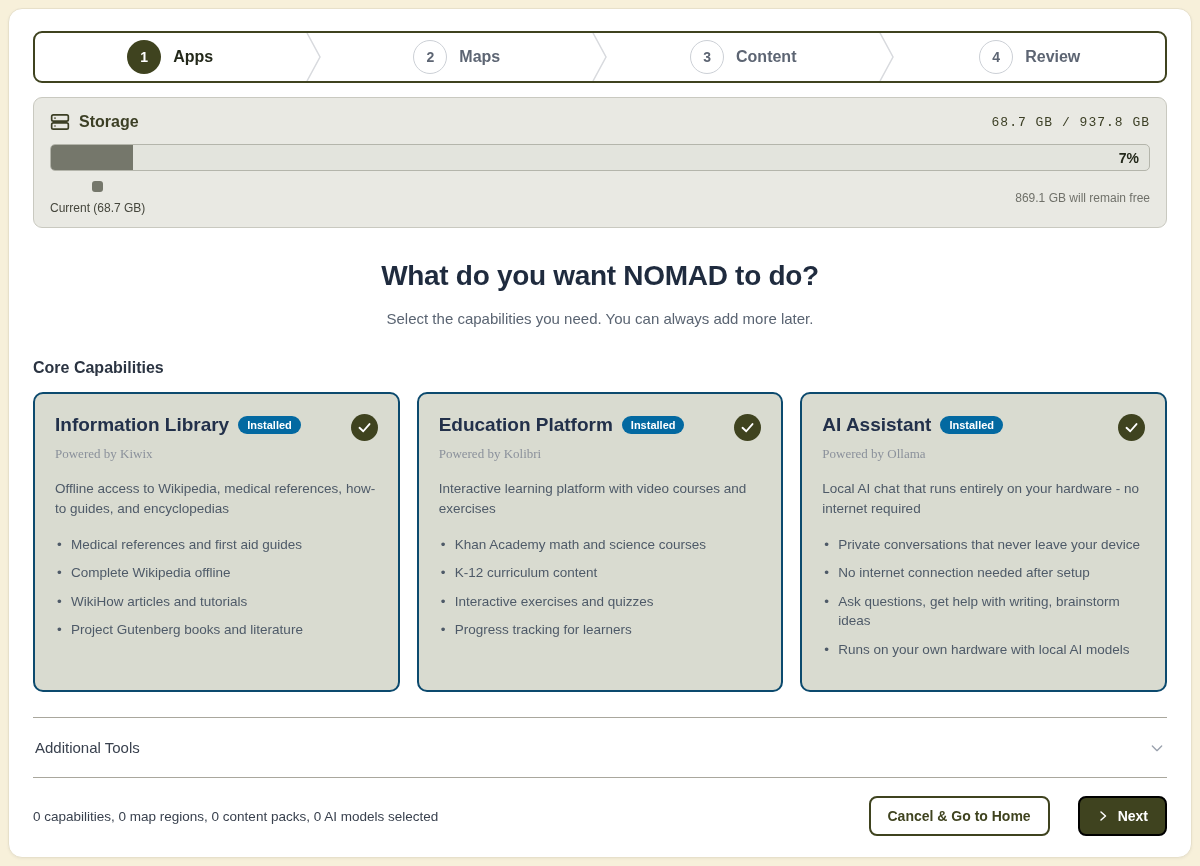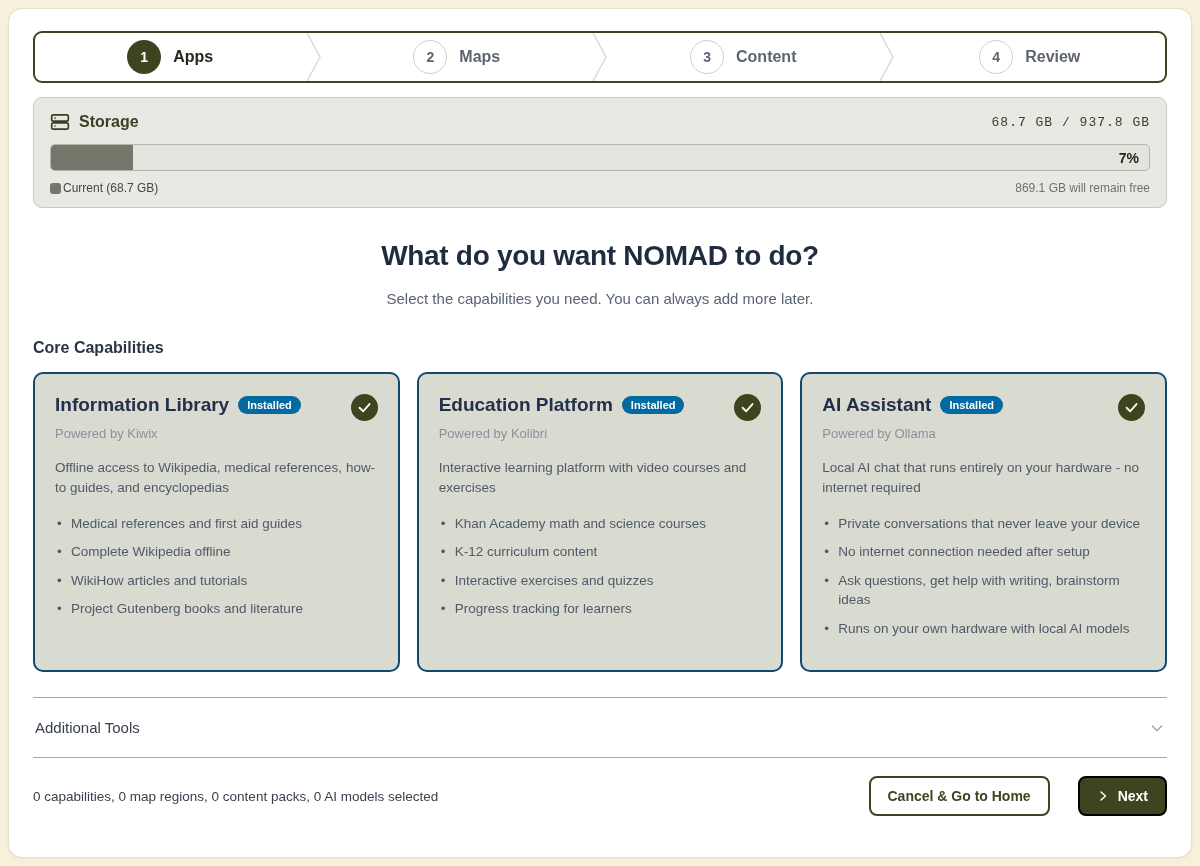--- a/index.html
+++ b/index.html
@@ -79,21 +79,21 @@
   }
   .progress-label {
     position: absolute; right: 10px; top: 0; bottom: 0;
     display: flex; align-items: center;
     font-size: 14px; font-weight: 700; color: #23281a;
   }
   .storage-legend {
     display: flex; align-items: center; justify-content: space-between;
     margin-top: 10px;
   }
-  .legend-left { display: flex; align-items: center; gap: 2px; font-size: 12px; color: #45463c; }
+  .legend-left { display: flex; align-items: center; gap: 9px; font-size: 12px; color: #45463c; flex-direction: column; }
   .legend-swatch { width: 11px; height: 11px; border-radius: 3px; background: #75776b; }
   .legend-right { font-size: 12px; color: #70716a; }
 
   
   .page-heading { margin-top: 32px; text-align: center; }
   .page-title { font-size: 28px; font-weight: 800; color: #1f2b3e; letter-spacing: -0.3px; }
   .page-subtitle { margin-top: 18px; font-size: 15px; color: #5a6472; }
 
   
   .core-label { margin-top: 32px; font-size: 16px; font-weight: 600; color: #2b3442; }
@@ -119,21 +119,21 @@
     font-size: 11px; font-weight: 600;
     padding: 3px 9px; border-radius: 999px;
     white-space: nowrap;
   }
   .check-circle {
     flex: 0 0 auto;
     width: 27px; height: 27px; border-radius: 50%;
     background: #3f431f;
     display: flex; align-items: center; justify-content: center;
   }
-  .powered-by { margin-top: 5px; font-size: 13px; color: #8b919b; }
+  .powered-by { margin-top: 5px; font-size: 13px; color: #8b919b; font-family: Liberation Serif, serif; }
   .card-desc { margin-top: 17px; font-size: 13.5px; line-height: 1.5; color: #4e5a68; }
   .features { margin-top: 15px; list-style: none; }
   .features li {
     position: relative;
     padding-left: 16px;
     font-size: 13.5px; line-height: 1.45;
     color: #4e5a68;
     margin-bottom: 9px;
   }
   .features li::before {

